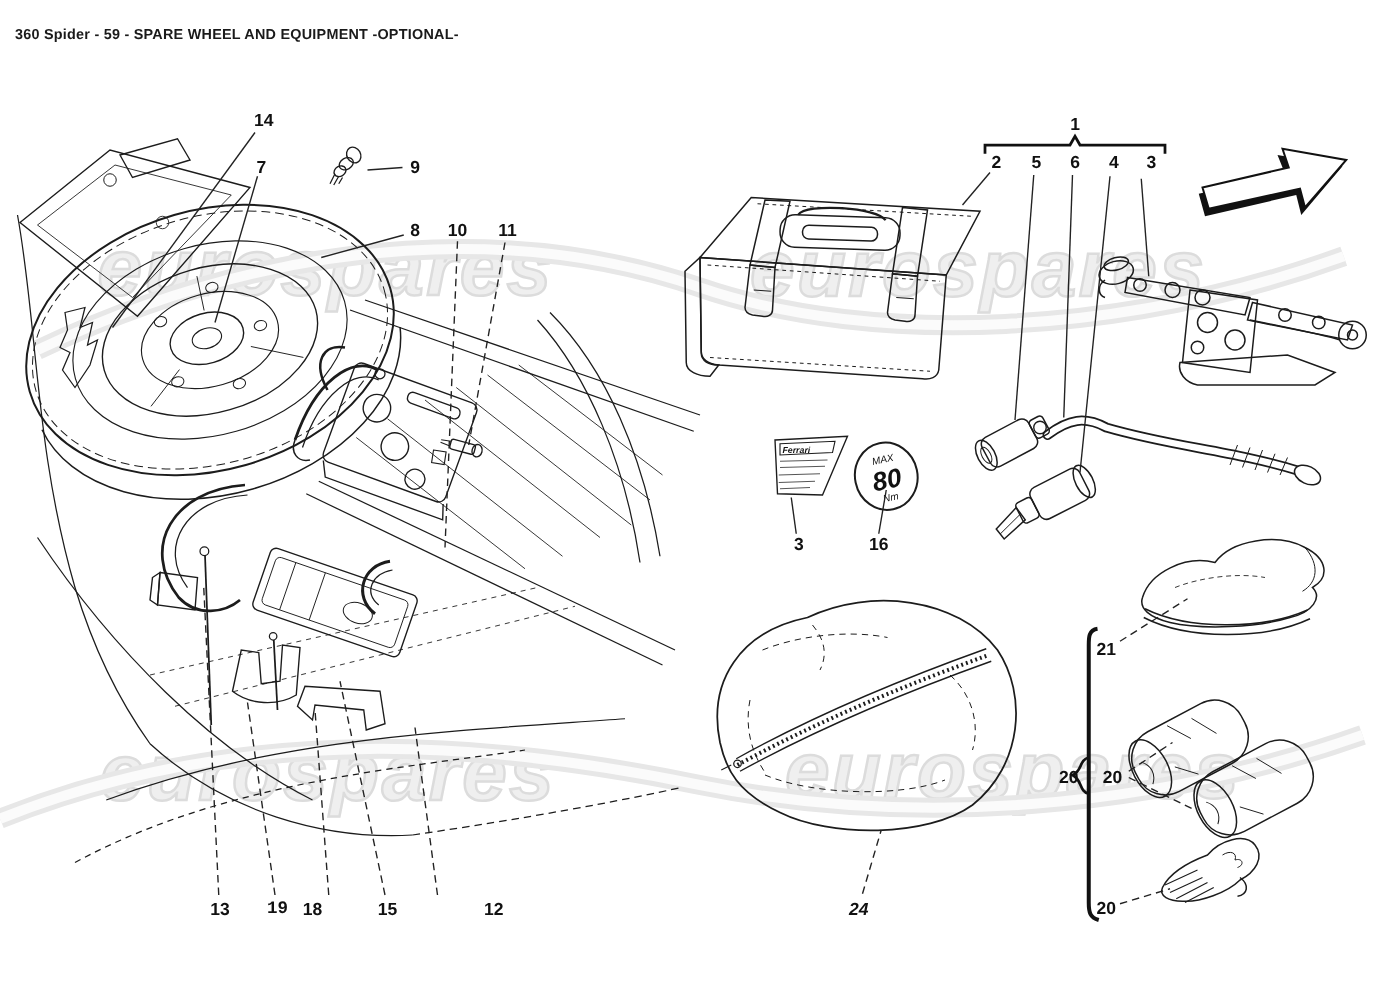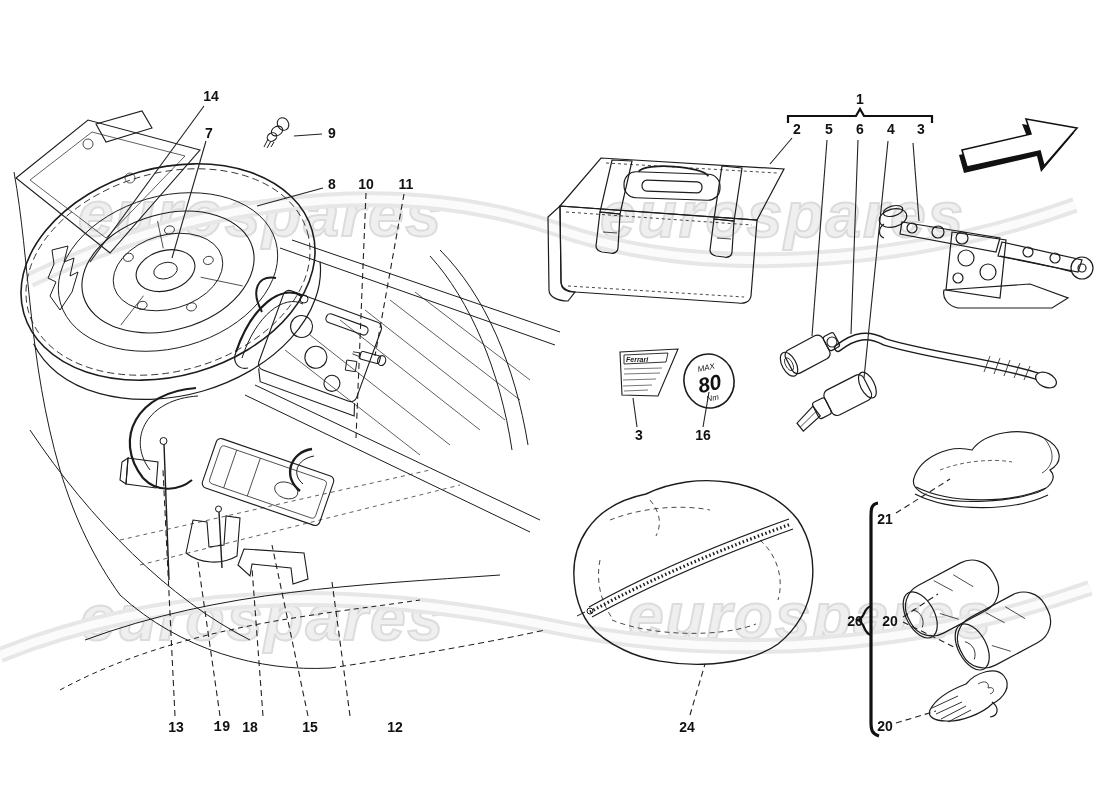--- a/index.html
+++ b/index.html
@@ -325,21 +325,22 @@
       <div class="callout" style="left: 332px; top: 133px;">9</div>
       <div class="callout" style="left: 332px; top: 184px;">8</div>
       <div class="callout" style="left: 366px; top: 184px;">10</div>
       <div class="callout" style="left: 406px; top: 184px;">11</div>
       <div class="callout" style="left: 639px; top: 435px;">3</div>
       <div class="callout" style="left: 703px; top: 435px;">16</div>
       <div class="callout" style="left: 885px; top: 519px;">21</div>
       <div class="callout" style="left: 855px; top: 621px;">20</div>
       <div class="callout" style="left: 890px; top: 621px;">20</div>
       <div class="callout" style="left: 885px; top: 726px;">20</div>
-      <div class="callout" style="left: 687px; top: 727px;">24</div>
+      <div class="callout" style="left: 687px; top: 727px; font-style: italic;">24</div>
       <div class="callout" style="left: 176px; top: 727px;">13</div>
       <div class="callout" style="left: 222px; top: 727px; font-family: Liberation Mono, monospace;">19</div>
       <div class="callout" style="left: 250px; top: 727px;">18</div>
       <div class="callout" style="left: 310px; top: 727px;">15</div>
       <div class="callout" style="left: 352px; top: 727px; margin-left: 43px;">12</div>
     </div>
 
+  <div class="page-title">360 Spider - 59 - SPARE WHEEL AND EQUIPMENT -OPTIONAL-</div>
 </div>
 
 </body></html>

